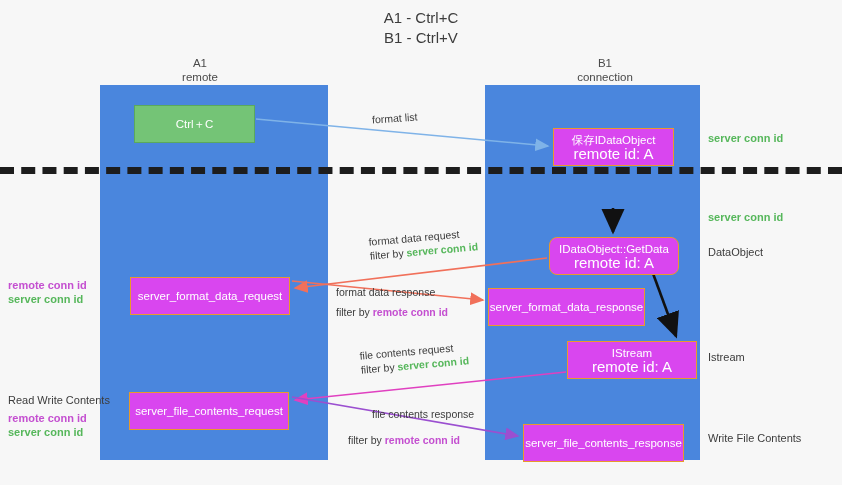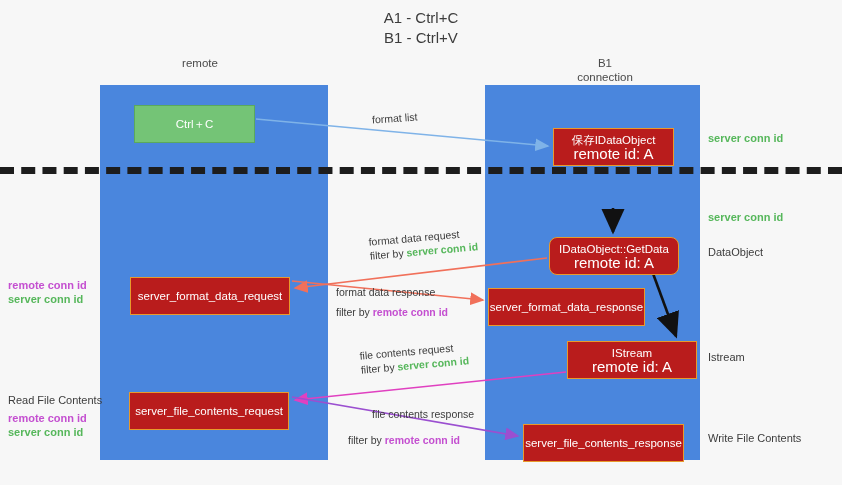--- a/index.html
+++ b/index.html
@@ -63,21 +63,21 @@
     flex-direction: column;
     align-items: center;
     justify-content: center;
     color: #ffffff;
     font-size: 11.5px;
     line-height: 14px;
     text-align: center;
     padding: 18px 6px;
   }
   .node.green { background: #74c476; border: 1px solid #5aa95d; }
-  .node.orange { background: #b91c1c; border: 1px solid #e89a2c; }
+  .node.orange { background: #d946ef; border: 1px solid #e89a2c; }
 
   #node-ctrlc   { left: 134px; top: 105px; width: 121px; height: 27px; }
   #node-save    { left: 553px; top: 128px; width: 121px; height: 31px; }
   #node-ctrlv   { left: 553px; top: 180px; width: 121px; height: 27px; }
   #node-getdata { left: 549px; top: 237px; width: 130px; height: 31px; border-radius: 8px; }
   #node-istream { left: 567px; top: 341px; width: 130px; height: 31px; }
   #node-sfdreq  { left: 130px; top: 277px; width: 160px; height: 25px; }
   #node-sfdres  { left: 488px; top: 288px; width: 157px; height: 18px; }
   #node-sfcreq  { left: 129px; top: 392px; width: 160px; height: 25px; }
   #node-sfcres  { left: 523px; top: 424px; width: 161px; height: 25px; }
@@ -128,20 +128,21 @@
 <body>
 
 <div id="stage">
 
   <div id="title" class="abs">
     <div>A1 - Ctrl+C</div>
     <div>B1 - Ctrl+V</div>
   </div>
 
   <div id="head-a1" class="abs col-head">
+    <div>A1</div>
     <div>remote</div>
   </div>
   <div id="head-b1" class="abs col-head">
     <div>B1</div>
     <div>connection</div>
   </div>
 
   <div id="lane-a1" class="abs lane"></div>
   <div id="lane-b1" class="abs lane"></div>
 
@@ -254,18 +255,18 @@
   <div id="ann-dataobject" class="abs ann">DataObject</div>
   <div id="ann-istream" class="abs ann">Istream</div>
   <div id="ann-write" class="abs ann">Write File Contents</div>
 
   <div id="ann-left-1" class="abs ann">
     <div class="purple-txt">remote conn id</div>
     <div class="green-txt">server conn id</div>
   </div>
 
   <div id="ann-read" class="abs ann">
-    <div>Read File Contents</div>
+    <div>Read Write Contents</div>
     <div class="purple-txt" style="margin-top:4px">remote conn id</div>
     <div class="green-txt">server conn id</div>
   </div>
 
 </div>
 
 </body></html>

